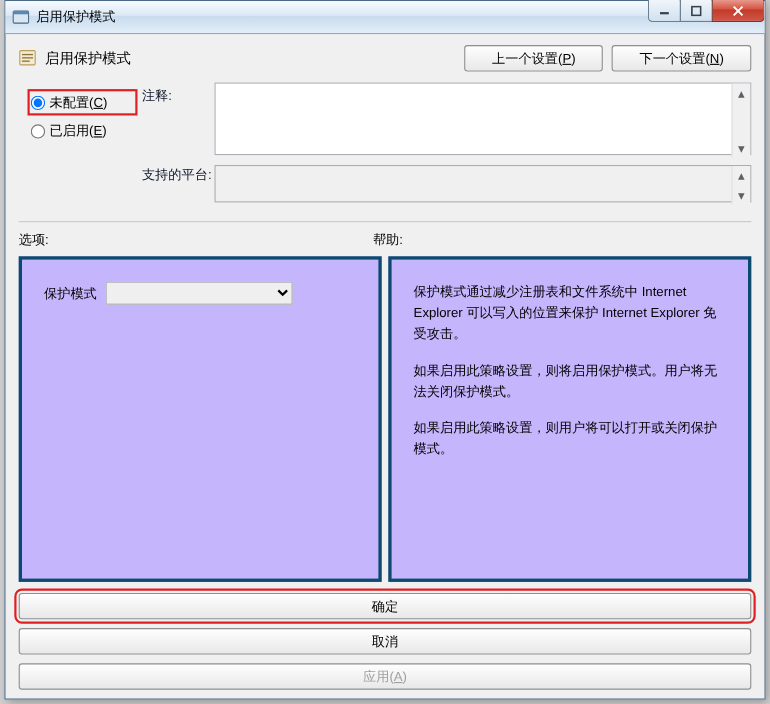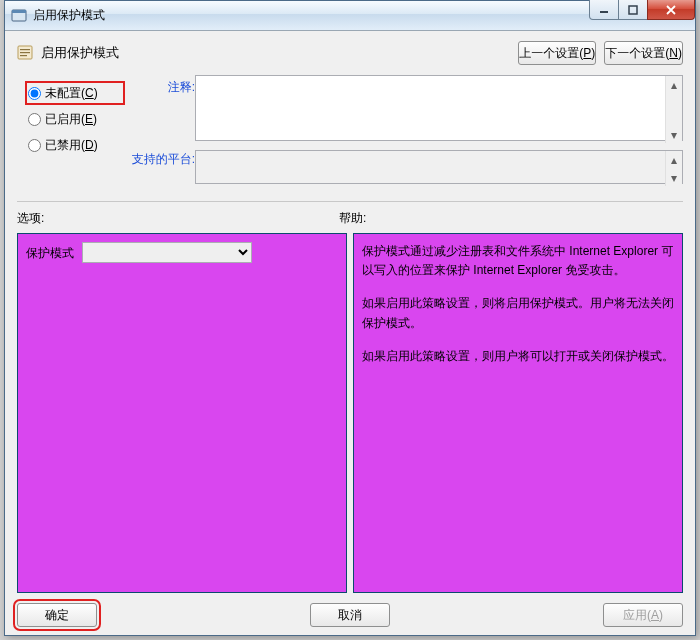--- a/index.html
+++ b/index.html
@@ -88,21 +88,21 @@
     .header-title {
       font-size: 13px;
       color: #000;
     }
     .nav-buttons {
       display: flex;
       gap: 8px;
     }
     .btn {
       height: 24px;
-      padding: 0 0;
+      padding: 0 24px;
       background: linear-gradient(to bottom, #fefefe, #e8e8e8);
       border: 1px solid #8e8f8f;
       border-radius: 3px;
       font-size: 12px;
       font-family: inherit;
       cursor: pointer;
       color: #000;
     }
     .btn:disabled {
       color: #a0a0a0;
@@ -130,22 +130,22 @@
     }
     .radio-item input[type="radio"] {
       margin-right: 4px;
     }
     .labels-col {
       width: 70px;
       padding-top: 4px;
     }
     .label-txt {
       font-size: 12px;
-      color: #1d4ed8;
-      text-align: right;
+      color: #0f172a;
+      text-align: left;
       padding-left: 4px;
     }
     .inputs-col {
       flex: 1;
       display: flex;
       flex-direction: column;
       gap: 6px;
     }
     .textarea-wrap {
       position: relative;
@@ -171,24 +171,24 @@
       display: flex;
       margin-bottom: 6px;
     }
     .section-labels .left-lbl { width: 322px; }
     .panels {
       display: flex;
       gap: 6px;
       flex: 1;
     }
     .panel {
-      border: 1px solid #0c4a6e;
-      background: #d946ef;
+      border: 3px solid #0c4a6e;
+      background: #c4b5fd;
       flex: 1;
-      padding: 8px;
+      padding: 20px;
       position: relative;
     }
     .panel.options {
       display: flex;
       align-items: flex-start;
       gap: 8px;
     }
     .opt-label { font-size: 12px; padding-top: 3px; }
     .opt-select {
       width: 170px;
@@ -218,23 +218,24 @@
       height: 17px;
       display: flex;
       align-items: center;
       justify-content: center;
       color: #606060;
     }
     .scroll-up { top: 0; }
     .scroll-down { bottom: 0; }
     .footer {
       display: flex;
-      justify-content: space-between;
+      justify-content: flex-start;
       gap: 8px;
       padding-top: 10px;
+      flex-direction: column;
     }
     .footer .btn { min-width: 80px; }
     .btn.highlighted {
       outline: 2px solid #e02020;
       outline-offset: 2px;
     }
     .underline-key { text-decoration: underline; }
   </style>
 </head>
 <body>
@@ -288,24 +289,20 @@
 
     <div class="config-row">
       <div class="radios">
         <label class="radio-item highlighted">
           <input type="radio" name="cfg" checked="" style="">
           <span>未配置(<span class="underline-key">C</span>)</span>
         </label>
         <label class="radio-item">
           <input type="radio" name="cfg" style="">
           <span>已启用(<span class="underline-key">E</span>)</span>
-        </label>
-        <label class="radio-item">
-          <input type="radio" name="cfg" style="">
-          <span>已禁用(<span class="underline-key">D</span>)</span>
         </label>
       </div>
       <div class="labels-col">
         <div class="label-txt" style="height:72px">注释:</div>
         <div class="label-txt">支持的平台:</div>
       </div>
       <div class="inputs-col">
         <div class="textarea-wrap comment">
           <textarea style=""></textarea>
           <div class="scroll-indicator">

